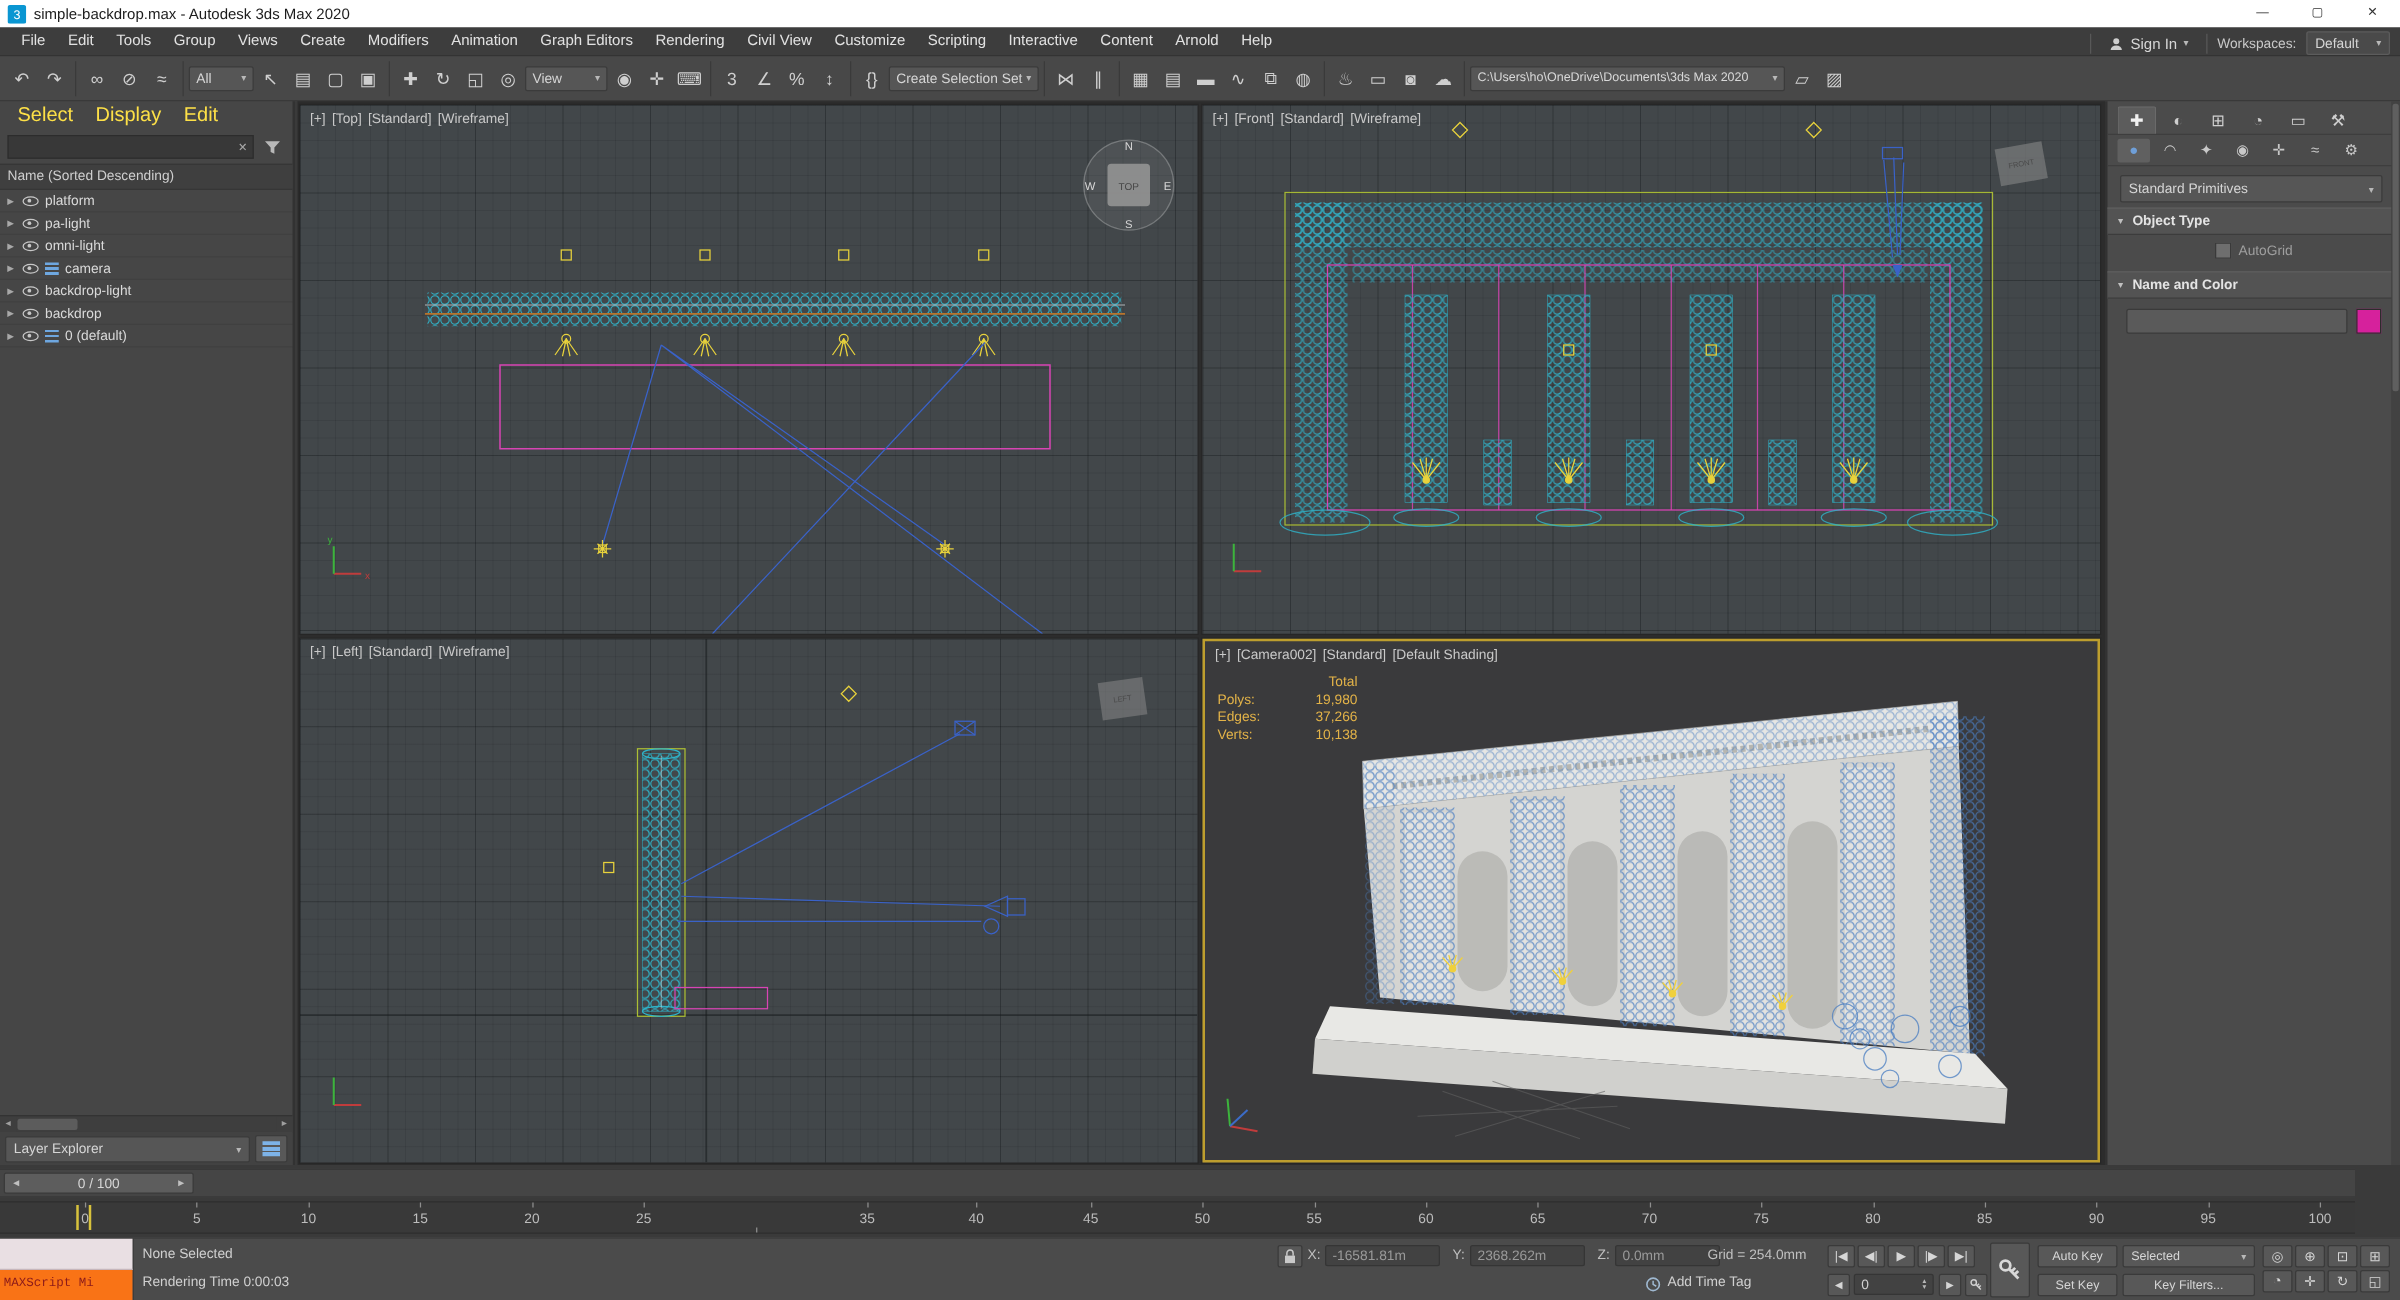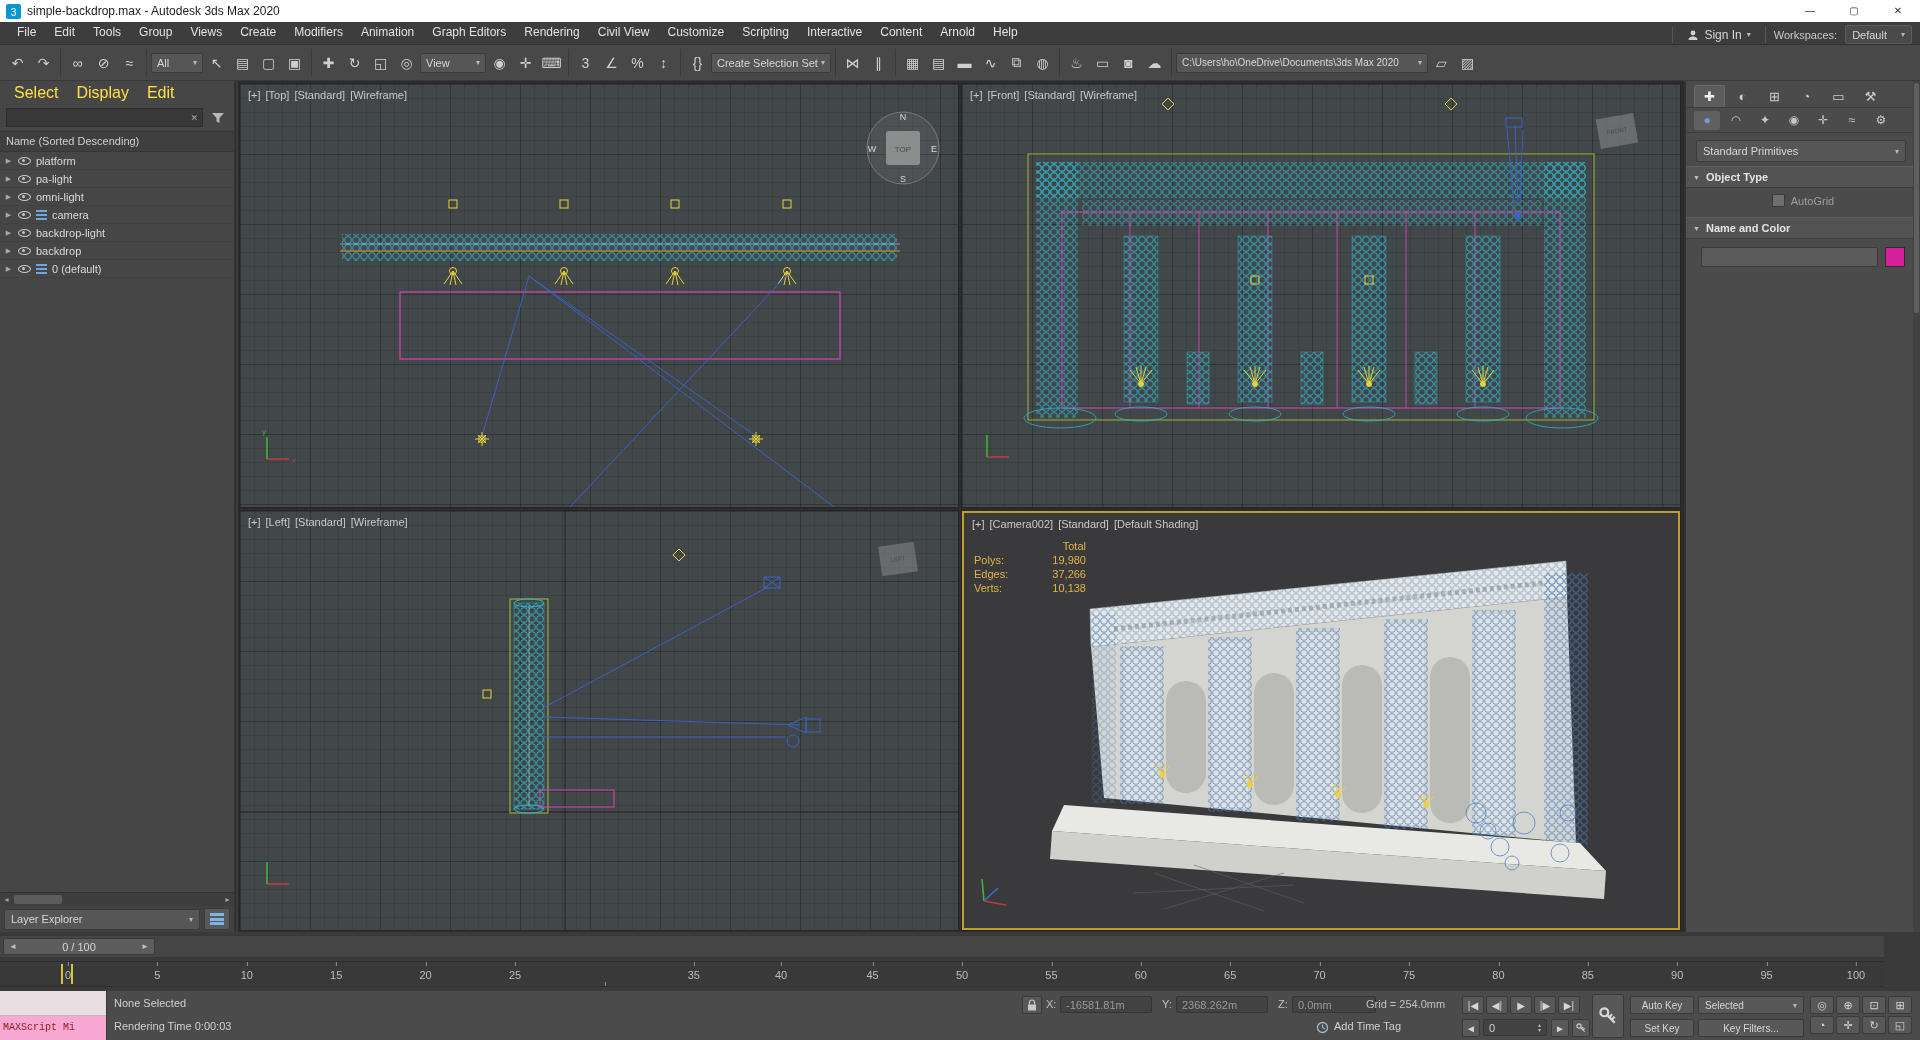--- a/index.html
+++ b/index.html
@@ -92,21 +92,21 @@
   .ts-arrow{font-size:8px;color:#c0c0c0}
   #ruler{position:absolute;left:0;top:961px;width:1884px;height:26px;background:#393939;border-top:1px solid #2e2e2e;border-bottom:1px solid #2e2e2e;box-sizing:border-box}
   .tick{position:absolute;top:7px;transform:translateX(-50%);color:#bdbdbd;font-size:11px}
   .tick::before{content:"";position:absolute;left:50%;top:-7px;width:1px;height:4px;background:#8f8f8f}
   .frame-marker{position:absolute;top:2px;width:12px;height:20px;border-left:2px solid #d8c23c;border-right:2px solid #d8c23c;box-sizing:border-box}
   
   #status{position:absolute;left:0;top:990px;width:1920px;height:50px;background:#4b4b4b;border-top:1px solid #3c3c3c;box-sizing:border-box}
   #status > *{position:absolute}
   #maxscript{left:0;top:0;width:106px;height:49px;border-right:1px solid #3a3a3a}
   .ms-top{height:24px;background:#e9dfe3;border-bottom:1px solid #c6b6bc}
-  .ms-bot{height:24px;background:#f9a8d4;color:#8b1a1a;font-family:"Liberation Mono",monospace;font-size:10px;line-height:24px;padding-left:3px;white-space:nowrap;overflow:hidden}
+  .ms-bot{height:24px;background:#f97316;color:#8b1a1a;font-family:"Liberation Mono",monospace;font-size:10px;line-height:24px;padding-left:3px;white-space:nowrap;overflow:hidden}
   .sline{color:#d0d0d0;font-size:11px}
   .sb-btn{background:#585858;border:1px solid #3a3a3a;border-radius:2px;height:18px;display:flex;align-items:center;justify-content:center;font-size:10px;color:#d6d6d6;box-sizing:border-box}
   .sb-field{background:#424242;border:1px solid #353535;border-radius:2px;height:17px;color:#9a9a9a;display:flex;align-items:center;padding:0 5px;font-size:11px;box-sizing:border-box}
   .coord-l{color:#c0c0c0;font-size:11px}
   .pbrow{display:flex;gap:2px}
   .pbrow .sb-btn{width:22px}
   .navgrid{display:flex;flex-wrap:wrap;gap:2px;width:106px}
   .navgrid .sb-btn{width:24px;font-size:11px}
   .spin-col{display:flex;flex-direction:column;margin-left:auto;font-size:6px;line-height:5px;color:#b8b8b8}
 </style>

